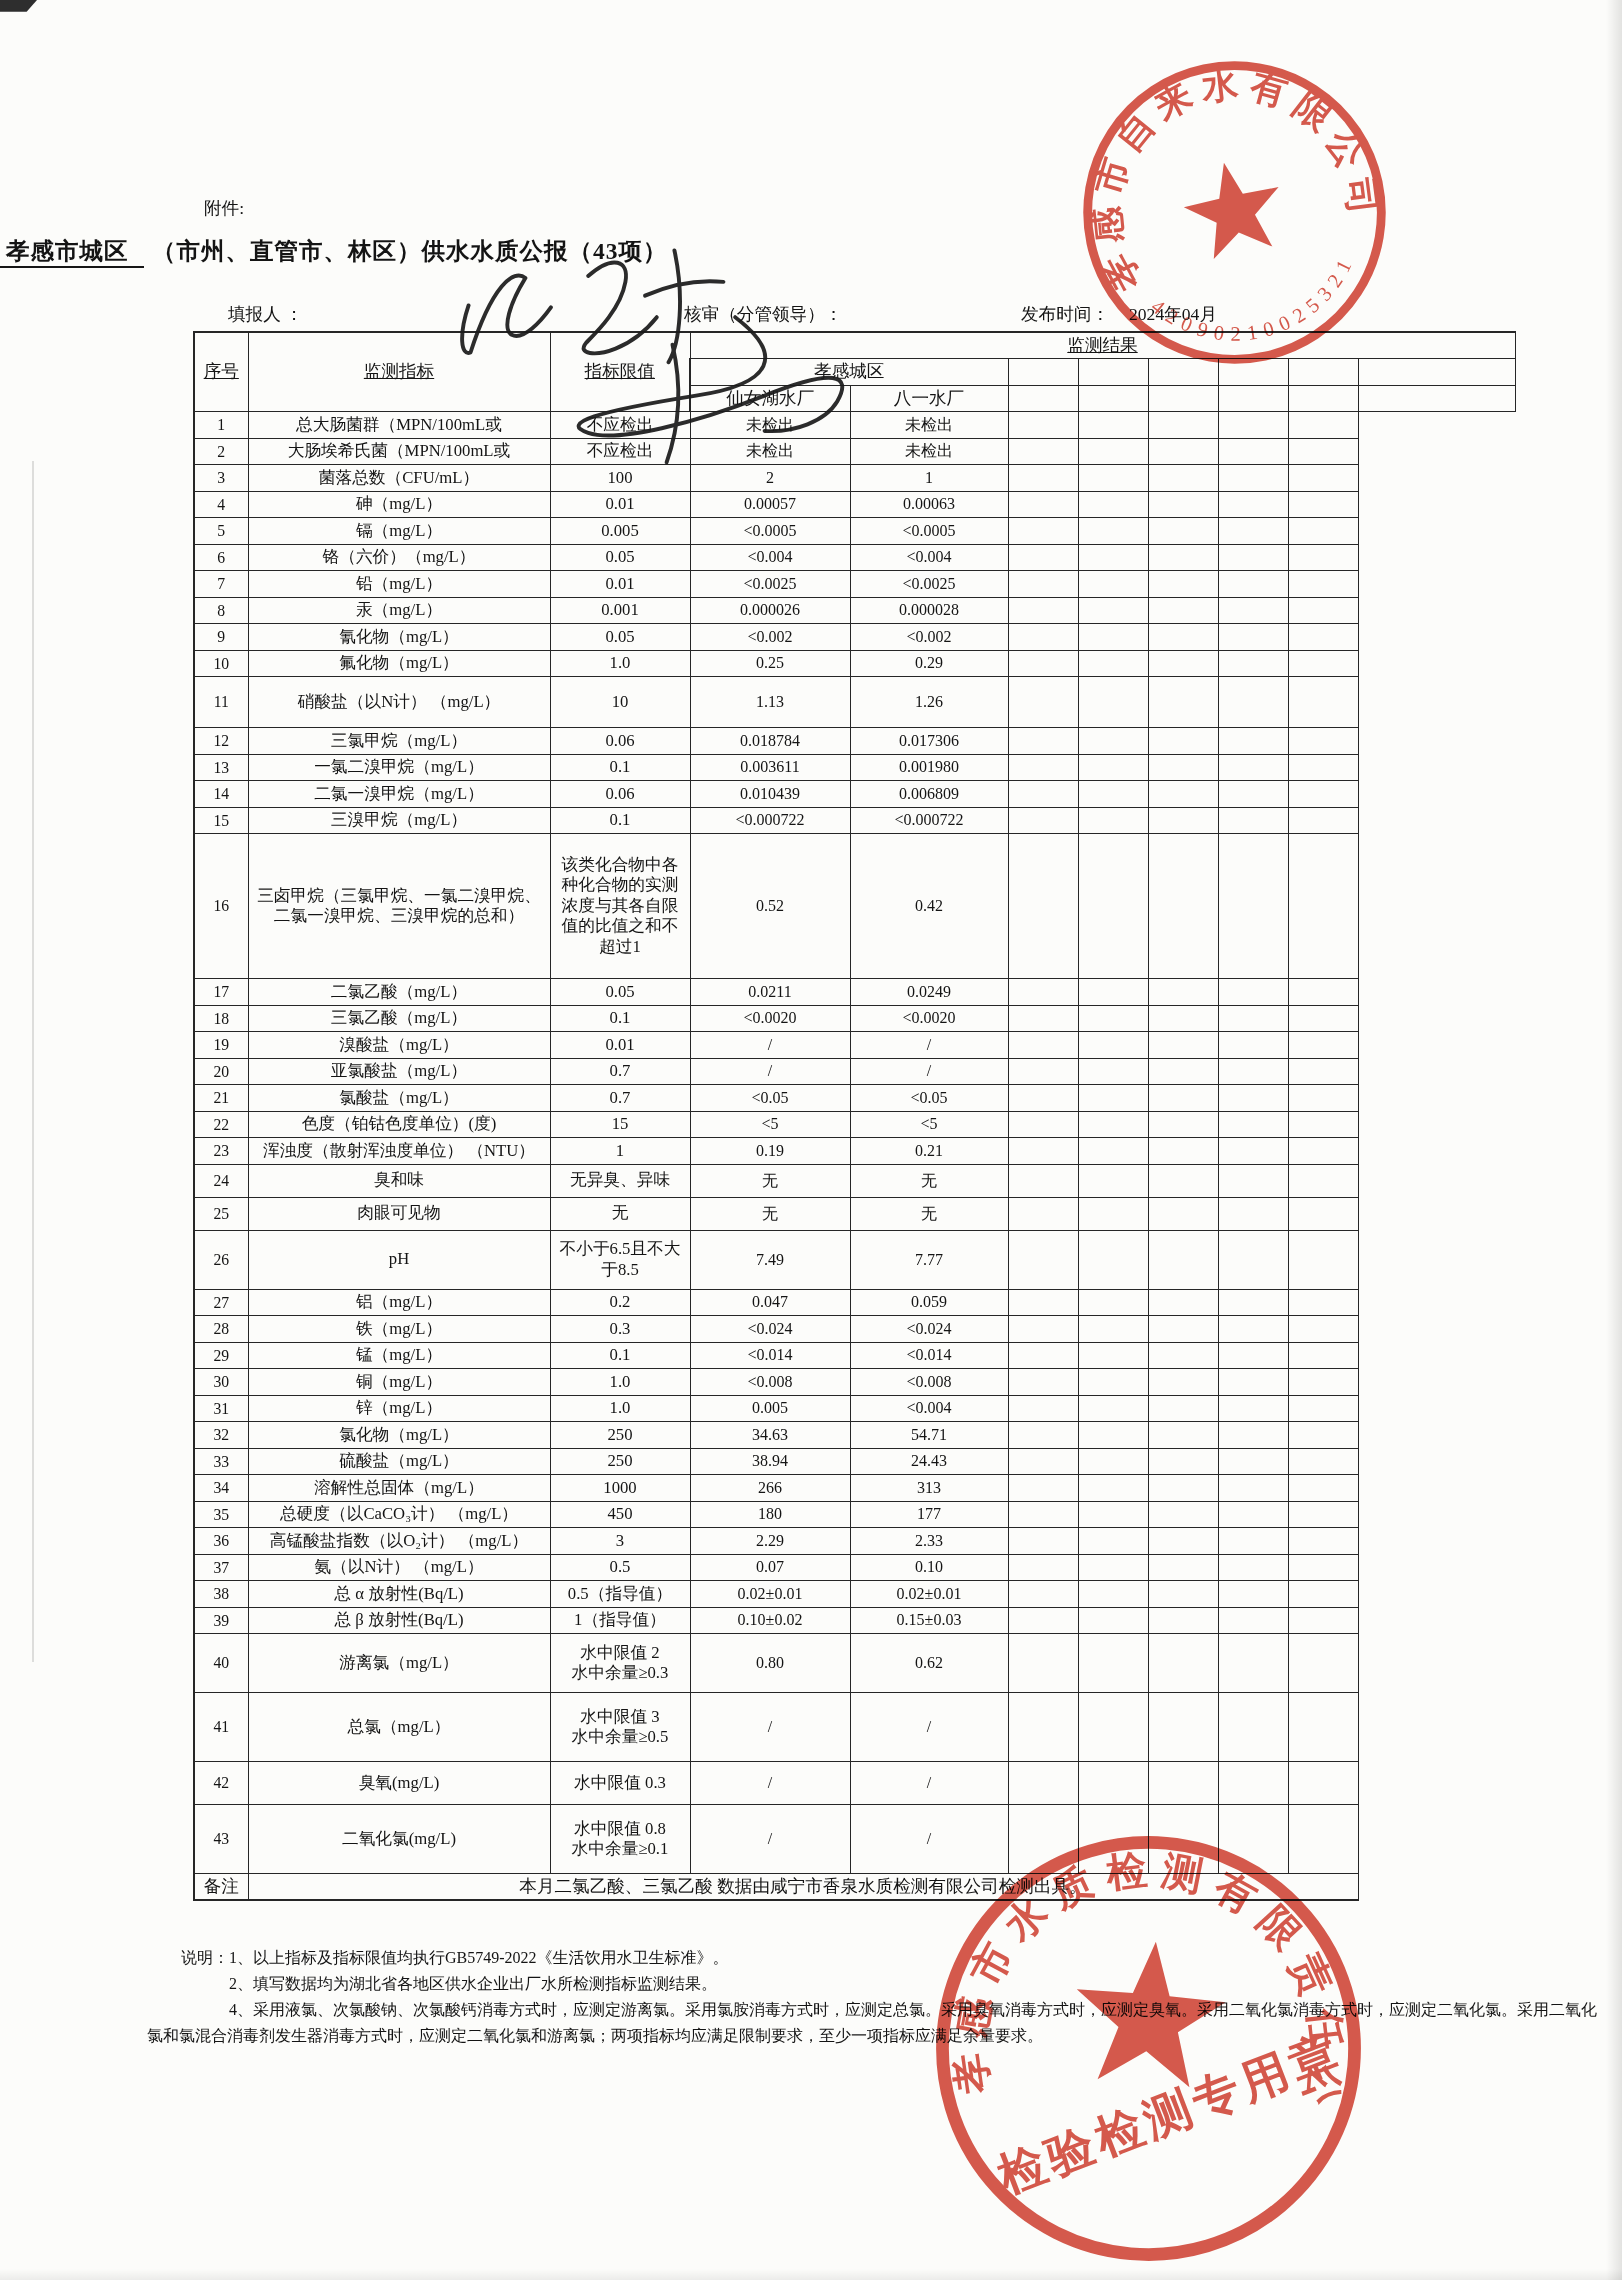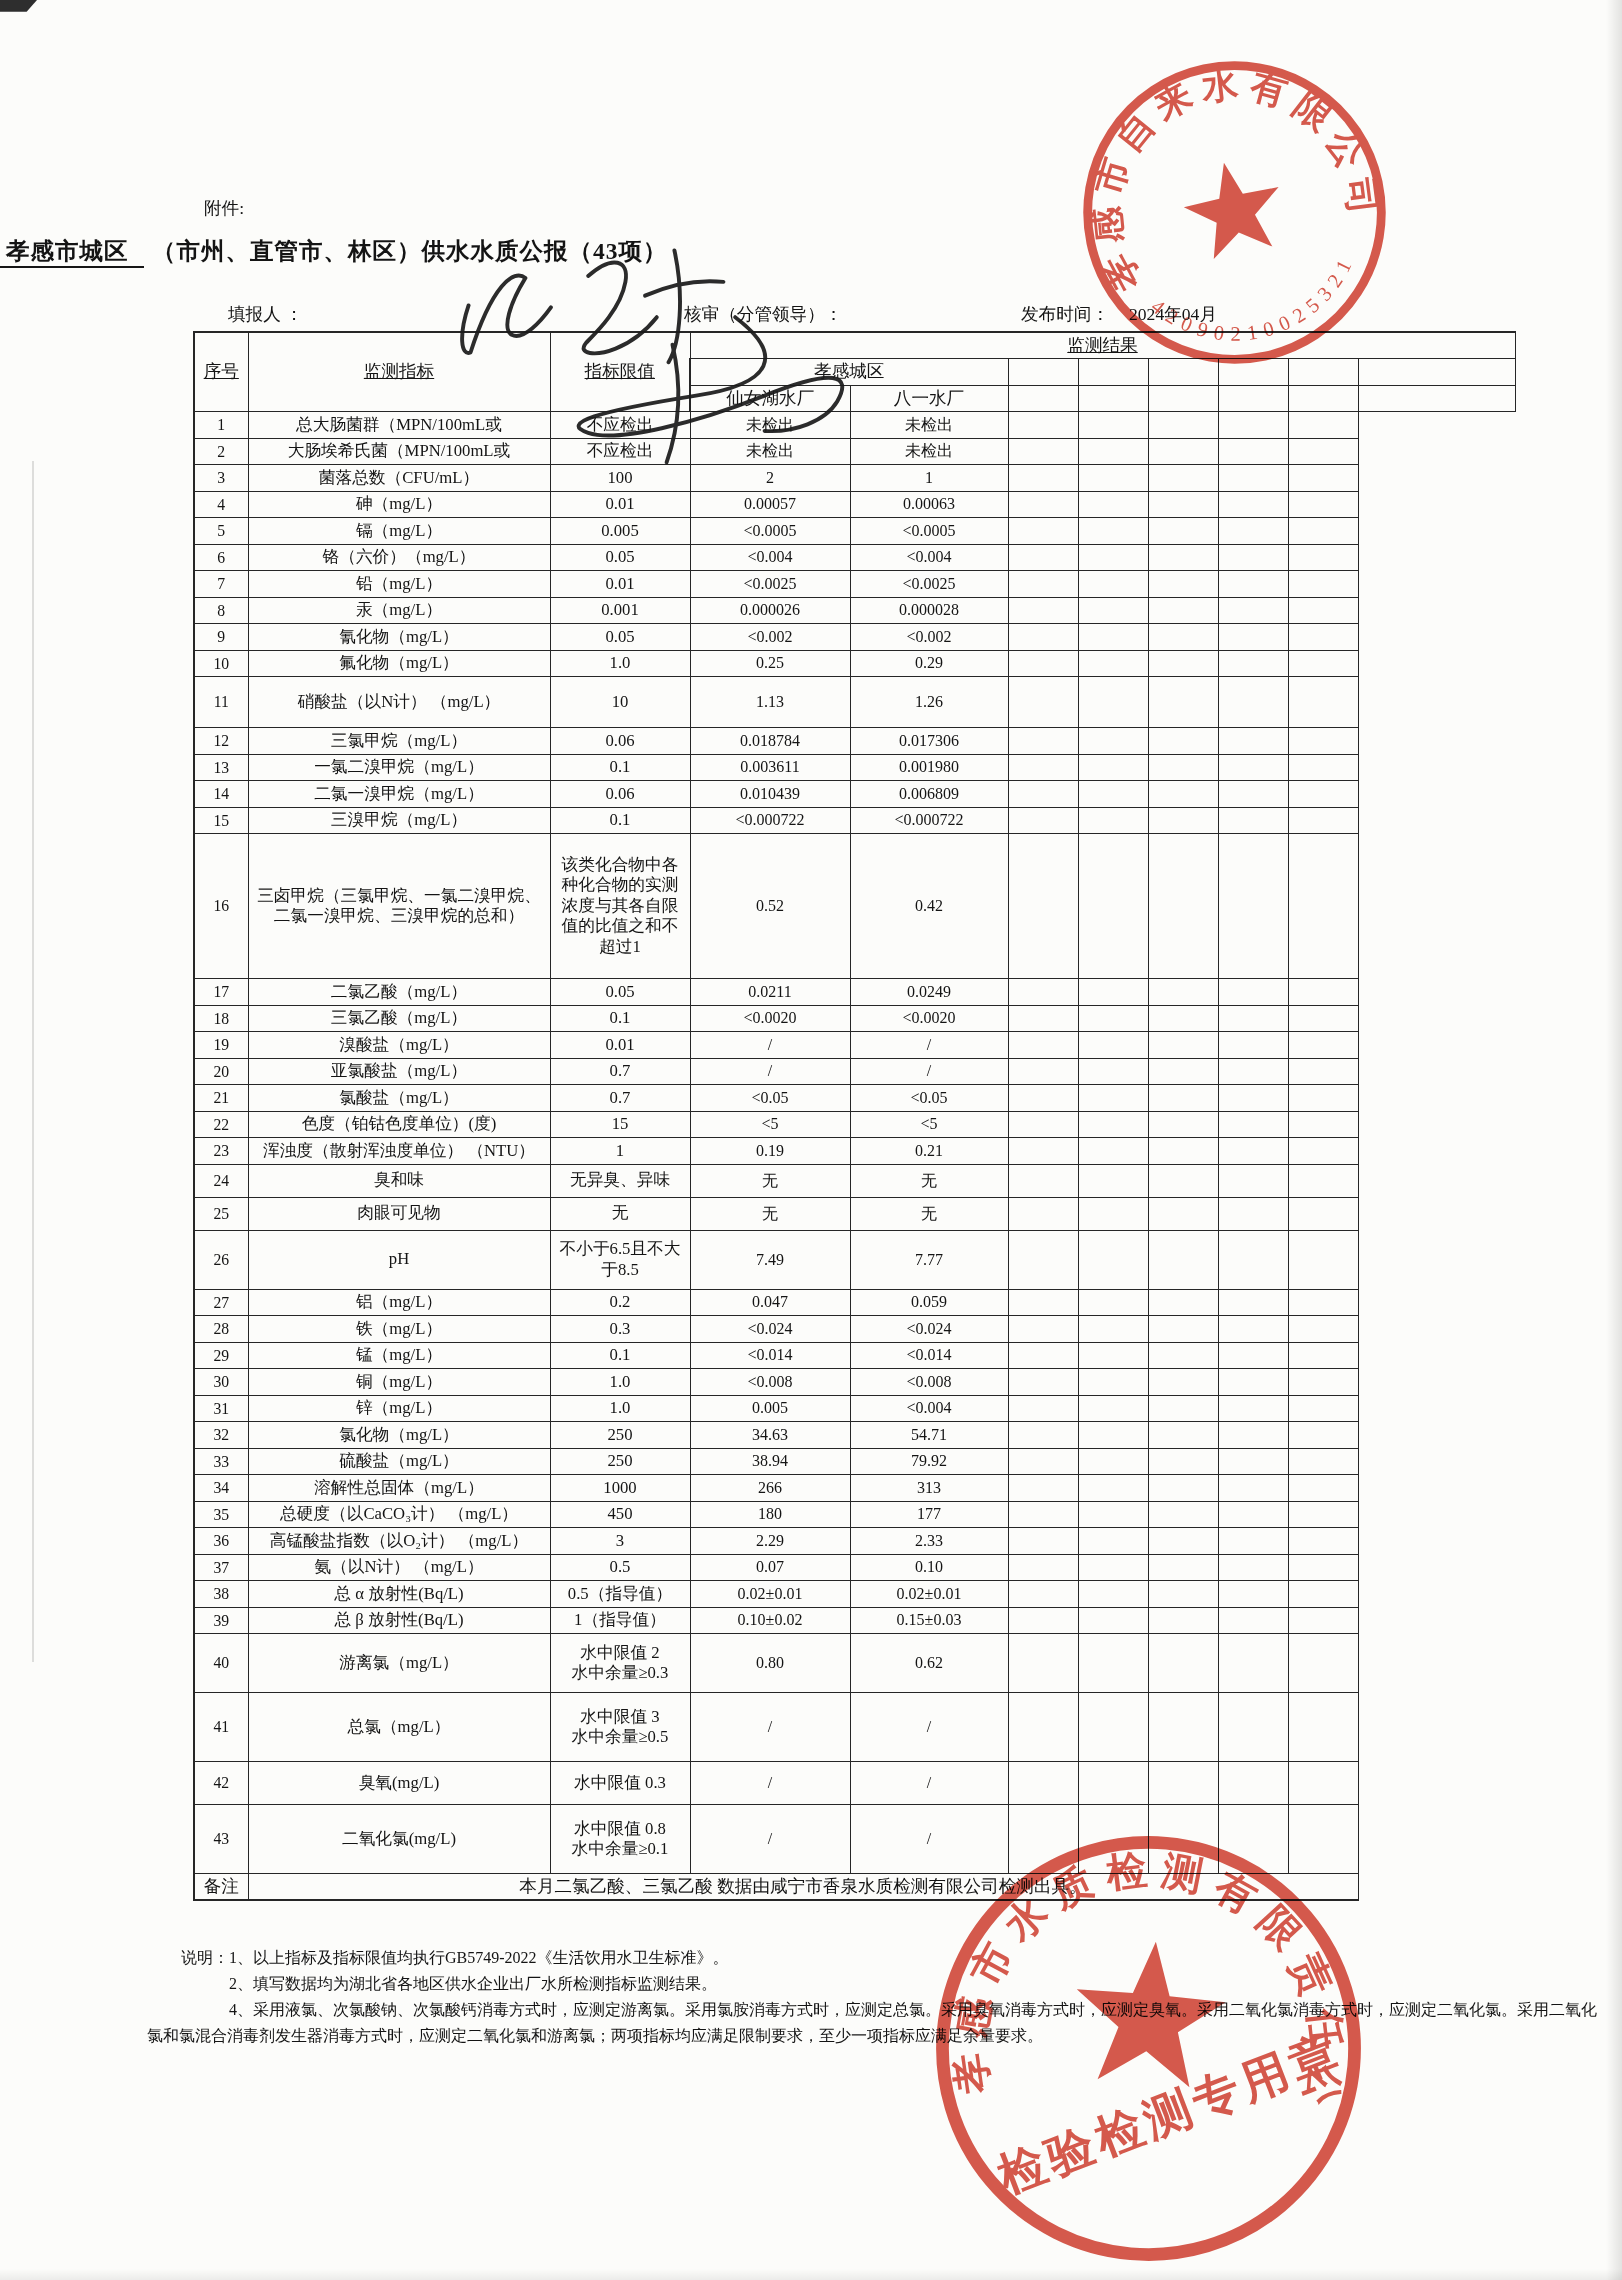--- a/index.html
+++ b/index.html
@@ -504,21 +504,21 @@
       <td></td>
       <td></td>
       <td></td>
       <td class="c-last"></td>
     </tr>
         <tr>
       <td class="c-no">33</td>
       <td class="c-name">硫酸盐（mg/L）</td>
       <td class="c-limit">250</td>
       <td class="c-val">38.94</td>
-      <td class="c-val">79.92</td>
+      <td class="c-val">24.43</td>
       <td></td>
       <td></td>
       <td></td>
       <td></td>
       <td class="c-last"></td>
     </tr>
         <tr>
       <td class="c-no">34</td>
       <td class="c-name">溶解性总固体（mg/L）</td>
       <td class="c-limit">1000</td>

